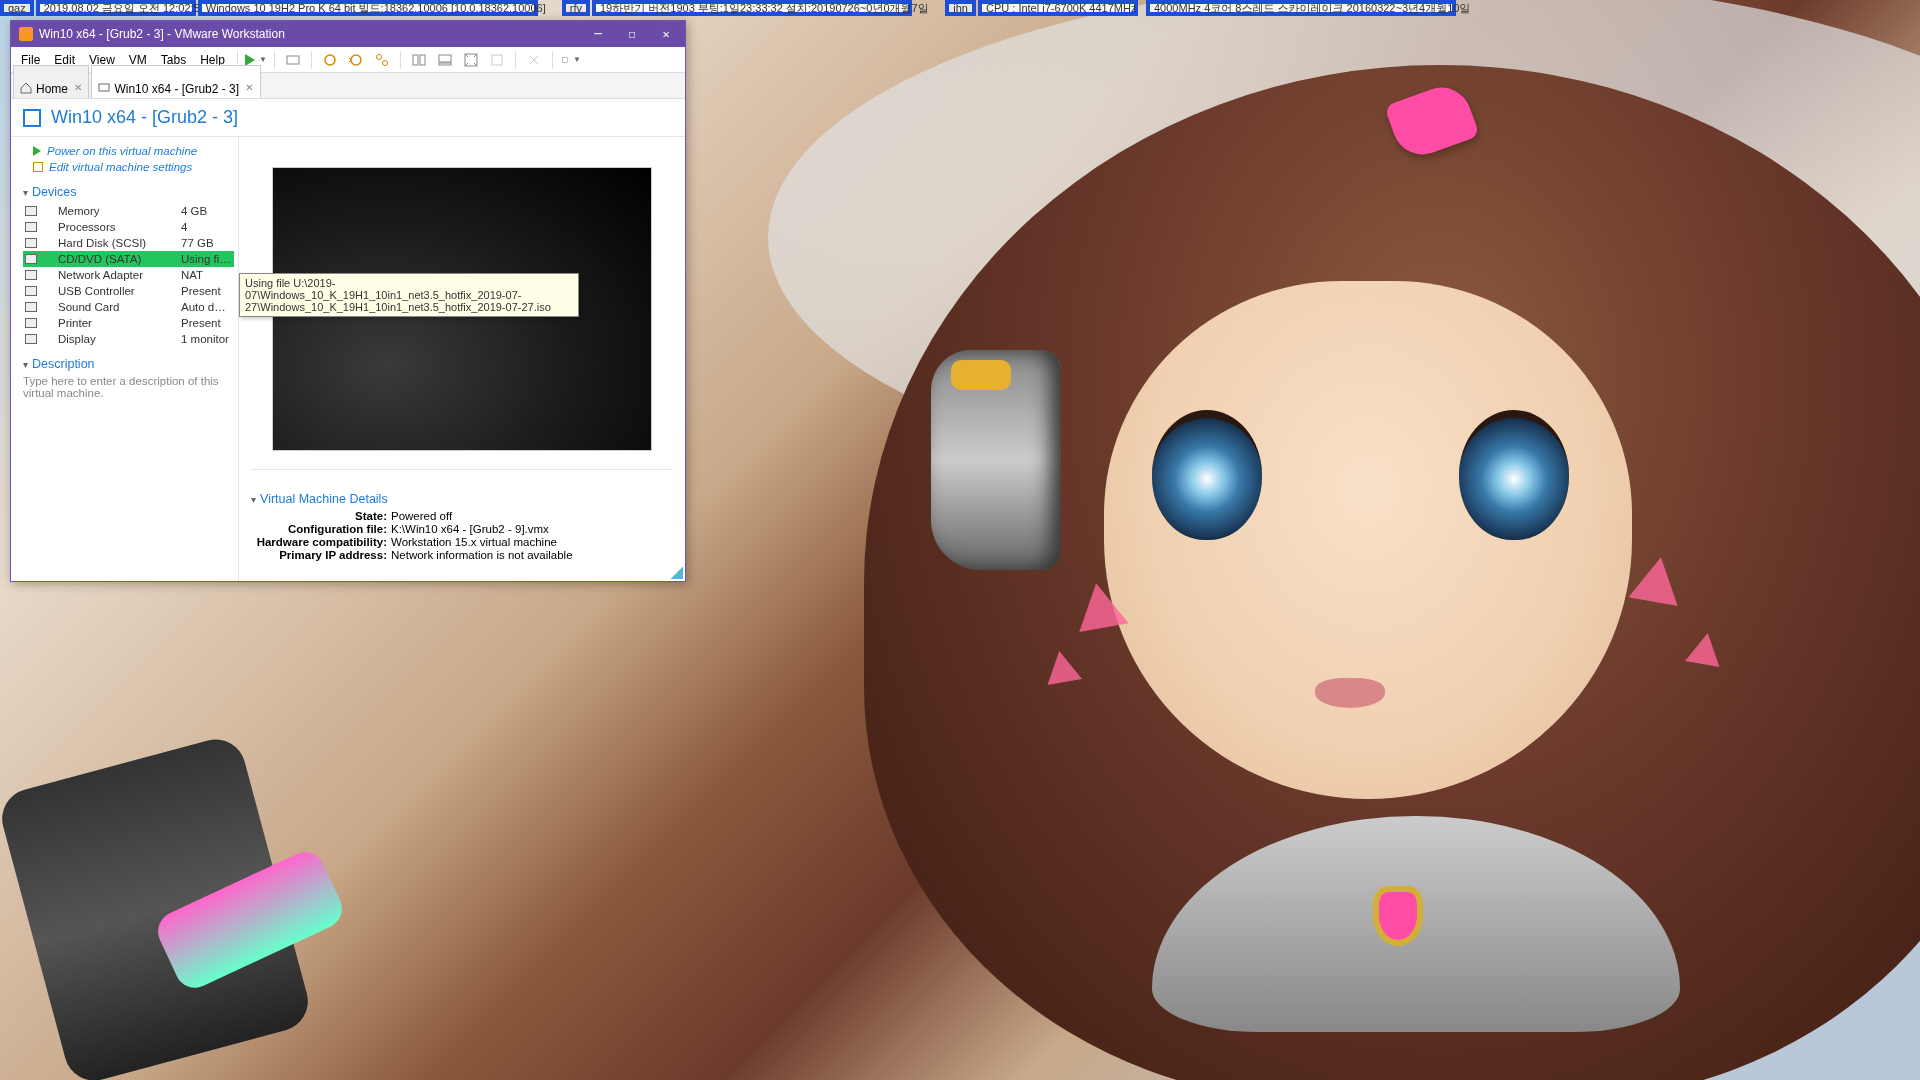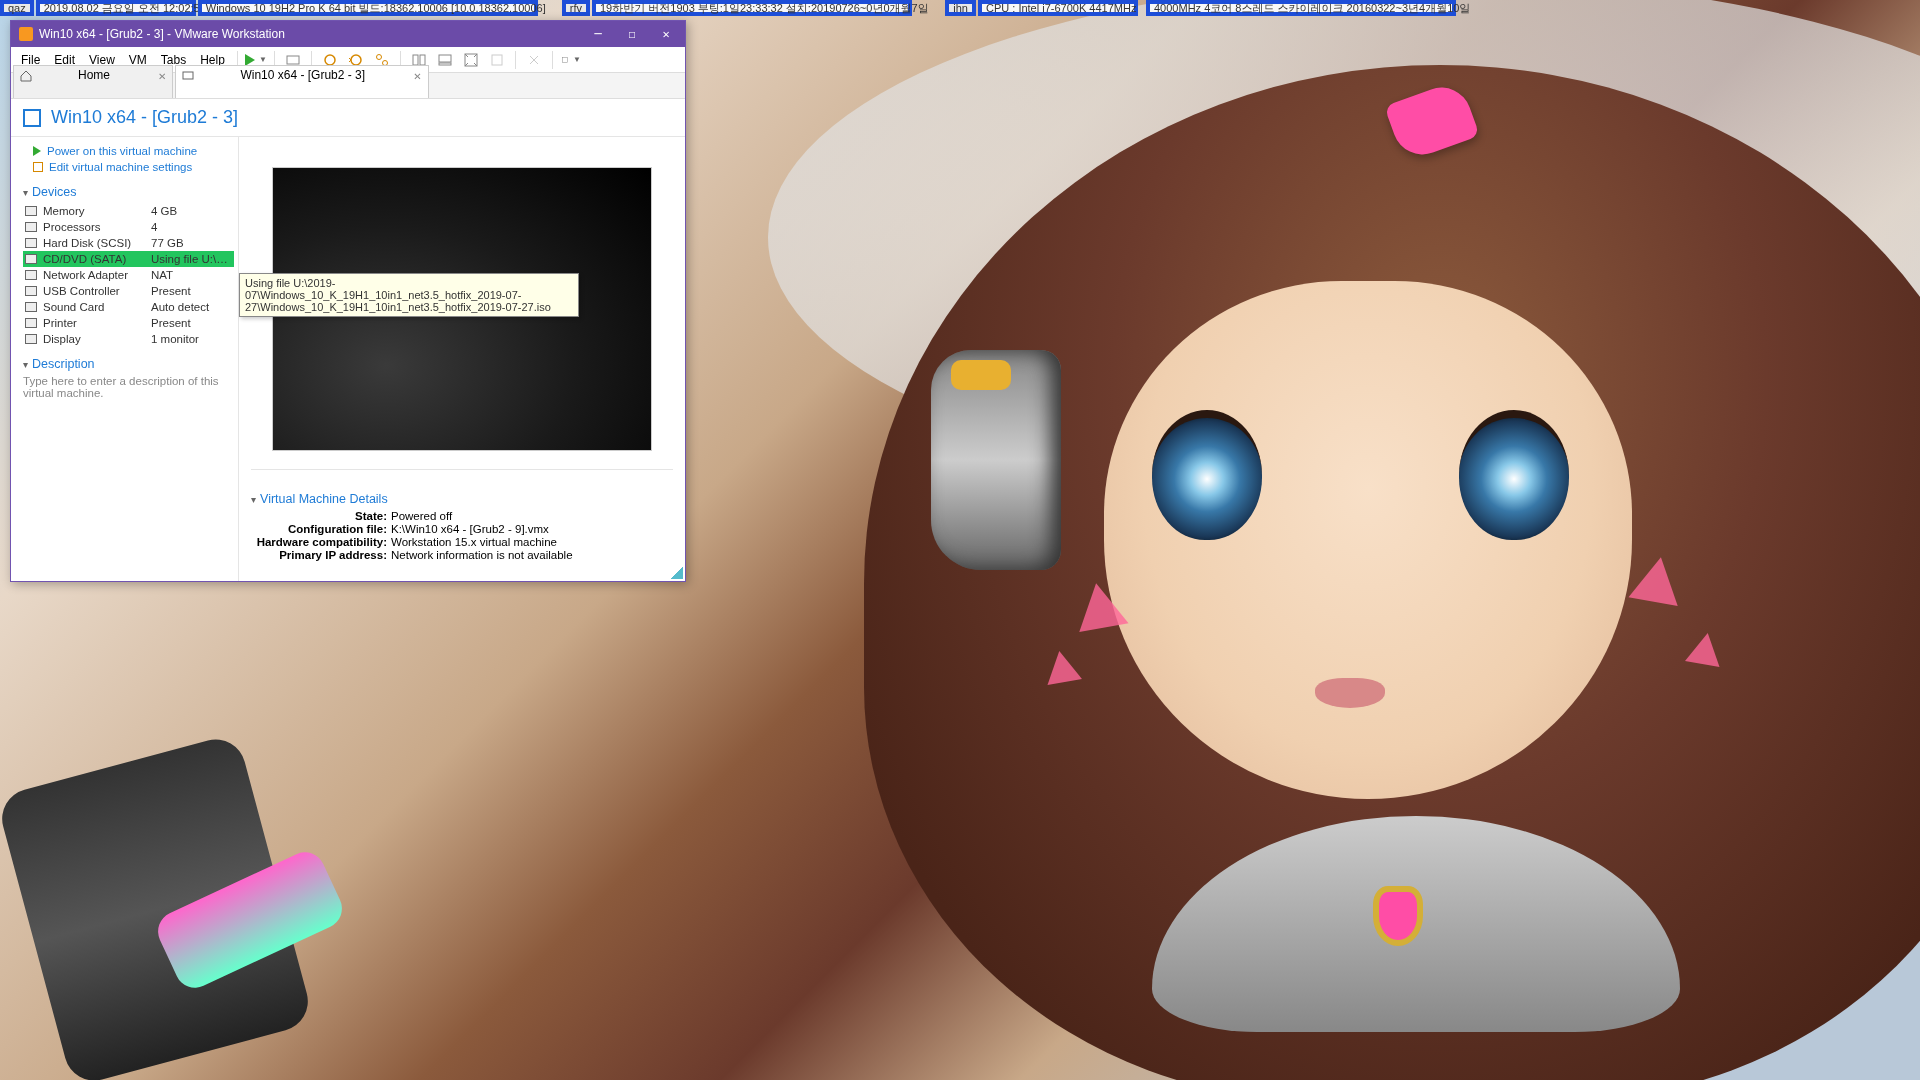--- a/index.html
+++ b/index.html
@@ -40,38 +40,38 @@
   .menubar { height:26px; border-bottom:1px solid #ddd; display:flex; align-items:center; padding:0 4px; font-size:12px; gap:2px;}
   .menubar .mitem { padding:2px 6px; }
   .menubar .sep { width:1px; height:18px; background:#ddd; margin:0 4px;}
   .tbtn { width:24px; height:22px; display:flex; align-items:center; justify-content:center; border-radius:2px;}
   .tbtn svg { width:16px; height:16px; }
   .play { display:flex; align-items:center; padding:0 2px;}
   .play .tri { width:0;height:0;border-left:10px solid #3a3;border-top:6px solid transparent;border-bottom:6px solid transparent;}
   .play .dd { font-size:8px; margin-left:4px; color:#666;}
 
   .tabbar { height:26px; background:#f4f4f4; border-bottom:1px solid #ddd; display:flex; align-items:flex-end; padding:0 2px; font-size:12px;}
-  .tab { height:23px; border:1px solid #ccc; background:#fff; display:flex; align-items:flex-end; padding:16px 6px; margin-right:2px; border-bottom:none; position:relative;gap:42px;}
+  .tab { height:23px; border:1px solid #ccc; background:#fff; display:flex; align-items:flex-start; padding:16px 6px; margin-right:2px; border-bottom:none; position:relative;}
   .tab.inactive { background:#f0f0f0;}
   .tab .hicon { width:12px; height:12px; margin-right:4px;}
   .tab .x { margin-left:6px; color:#888; font-size:10px;}
 
   .content { flex:1; display:flex; flex-direction:column; overflow:hidden; position:relative;}
   .vmhead { padding:8px 12px; display:flex; align-items:center; gap:10px;}
   .vmhead .sq { width:18px; height:18px; border:2px solid #1e7bd6;}
   .vmhead h1 { font-size:18px; font-weight:normal; color:#1e7bd6;}
   .cols { flex:1; display:flex; border-top:1px solid #e5e5e5;}
   .left { width:228px; border-right:1px solid #e5e5e5; padding:6px 4px 6px 12px; font-size:11.5px; color:#333;}
   .right { flex:1; padding:10px 12px; display:flex; flex-direction:column; position:relative;}
-  .act { display:flex; align-items:center; gap:6px; padding:2px 10px; color:#1e7bd6;}
+  .act { display:flex; align-items:center; gap:6px; padding:2px 10px; color:#1e7bd6;font-style:italic;}
   .act .tri2 { width:0;height:0;border-left:8px solid #3a3;border-top:5px solid transparent;border-bottom:5px solid transparent;}
   .act .wr { width:10px;height:10px;border:1px solid #d68800;}
   .shead { color:#1e7bd6; font-size:12.5px; margin-top:10px; margin-bottom:4px; display:flex; align-items:center;}
   .shead::before { content:'▾'; font-size:10px; margin-right:4px; color:#666;}
-  .devrow { display:flex; align-items:center; height:16px; padding:0 2px;}
+  .devrow { display:flex; align-items:center; height:16px; padding:0 2px;gap:15px;}
   .devrow.sel { background:#22c55e;}
   .devrow .di { width:12px; height:10px; margin-right:6px; border:1px solid #666; background:#eee;}
   .devrow .dn { width:108px; }
   .devrow .dv { flex:1; white-space:nowrap; overflow:hidden; text-overflow:ellipsis;}
   .desc { color:#888; margin-top:2px; padding-right:10px;}
   .preview { width:380px; height:284px; background:radial-gradient(ellipse at 30% 70%, #3a3a3a 0%, #1a1a1a 50%, #000 100%); margin:20px auto 0; border:1px solid #ccc;}
   .tooltip { position:absolute; left:228px; top:174px; background:#ffffe8; border:1px solid #888; padding:3px 5px; font-size:11px; color:#333; z-index:30; max-width:340px; box-shadow:2px 2px 4px rgba(0,0,0,0.2);}
   .details { border-top:1px solid #e5e5e5; margin-top:18px; padding-top:6px; font-size:11.5px;}
   .details .shead { margin-top:16px;}
   .drow { display:flex; margin:1px 0;}

